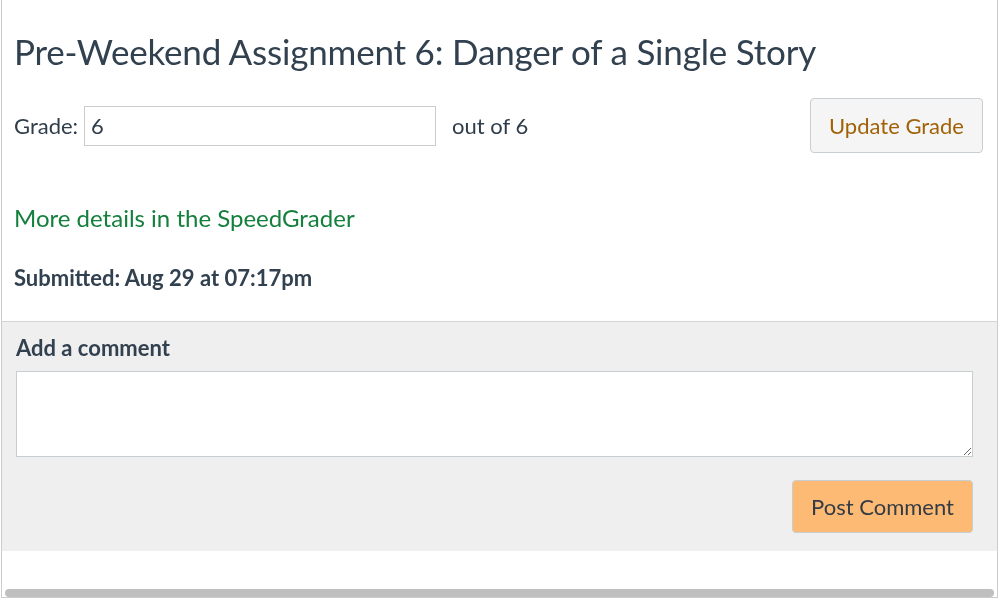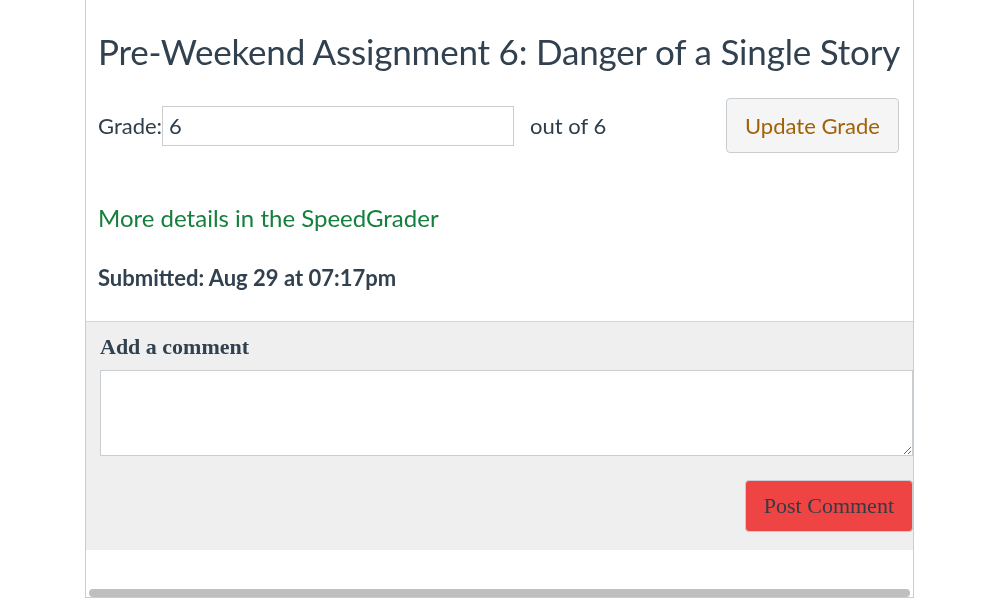--- a/index.html
+++ b/index.html
@@ -11,21 +11,21 @@
       font-family: "Lato", "Helvetica Neue", Helvetica, Arial, sans-serif;
       background: #fff;
       width: 999px;
       height: 601px;
       overflow: hidden;
       position: relative;
     }
     .container {
       border: 1px solid #ccc;
       border-top: none;
-      width: 829px;
+      width: 997px;
       margin: 0 auto;
       height: 598px;
       position: relative;
     }
     .main-section {
       padding: 10px 12px 0 12px;
     }
     .assignment-title {
       font-size: 35px;
       font-weight: 400;
@@ -35,20 +35,21 @@
       letter-spacing: -0.2px;
     }
     .grade-row {
       display: flex;
       align-items: center;
       margin-bottom: 50px;
     }
     .grade-label {
       font-size: 22px;
       color: #2f3d4b;
+      margin-right: 6px;
     }
     .grade-input {
       width: 352px;
       height: 40px;
       border: 1px solid #ccc;
       font-size: 22px;
       padding: 4px 6px;
       color: #2f3d4b;
       font-family: inherit;
     }
@@ -78,22 +79,21 @@
     }
     .submitted-text {
       font-size: 22px;
       font-weight: 700;
       color: #32414f;
       margin-bottom: 30px;
     }
     .comment-section {
       background: #efefef;
       border-top: 1px solid #d5d5d5;
-      padding: 12px 0 18px 14px;
-      font-family: Liberation Serif, serif;
+      padding: 12px 24px 18px 14px;
     }
     .comment-label {
       font-size: 22px;
       font-weight: 700;
       color: #32414f;
       margin-bottom: 10px;
     }
     .comment-textarea {
       width: 100%;
       height: 86px;
@@ -103,21 +103,21 @@
       font-family: inherit;
       font-size: 18px;
       padding: 6px;
       margin-bottom: 20px;
     }
     .post-comment-row {
       display: flex;
       justify-content: flex-end;
     }
     .post-comment-btn {
-      background: #ef4444;
+      background: #fdba74;
       border: 1px solid #c7cdd1;
       border-radius: 4px;
       font-size: 22px;
       color: #333b44;
       padding: 12px 18px;
       cursor: pointer;
       font-family: inherit;
     }
     .scrollbar-track {
       position: absolute;

